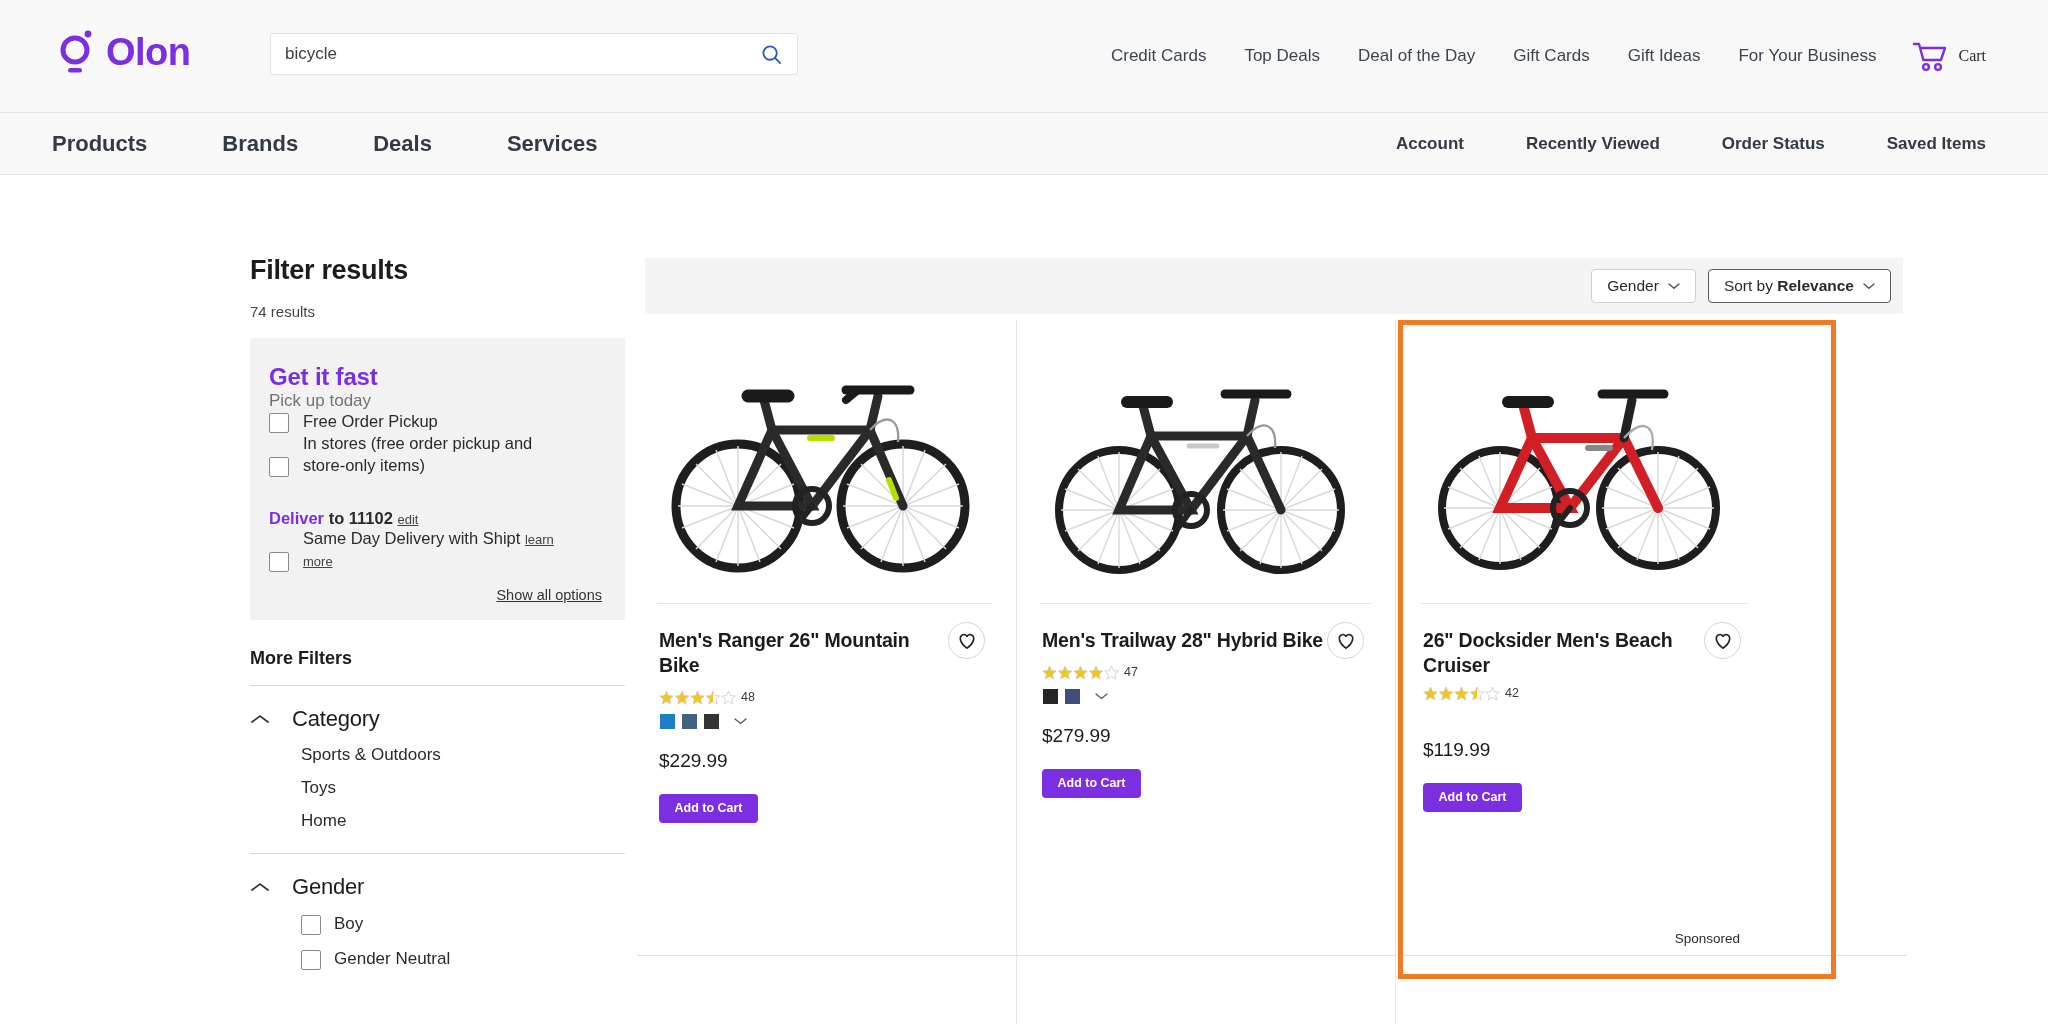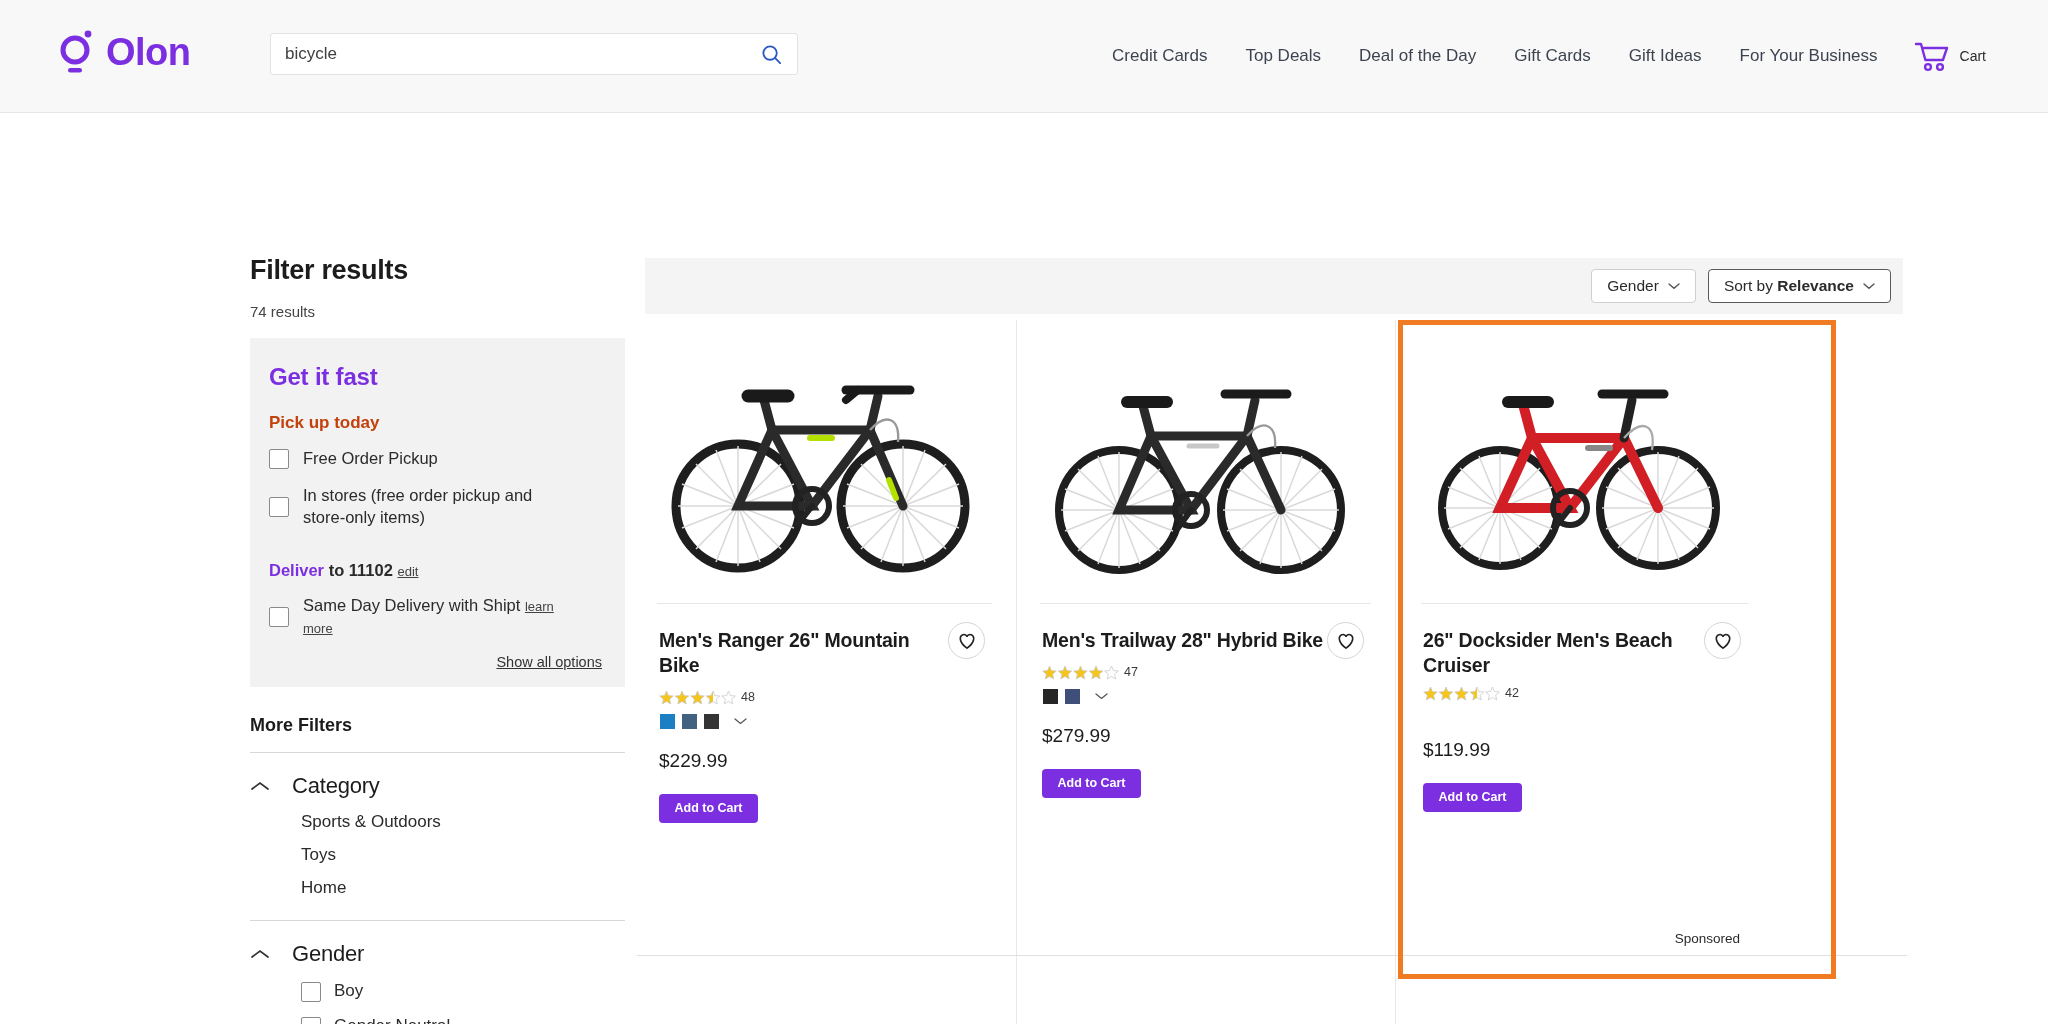--- a/index.html
+++ b/index.html
@@ -56,21 +56,21 @@
     display: flex; align-items: center; gap: 0;
   }
   .util-link {
     font-size: 17px; color: #3d4450; text-decoration: none;
     padding: 0 19px; white-space: nowrap; cursor: pointer;
   }
   .cart-wrap {
     display: flex; align-items: center; gap: 9px;
     margin-left: 16px; cursor: pointer;
   }
-  .cart-label { font-size: 14px; color: #2b2b2b; }
+  .cart-label { font-size: 16px; color: #2b2b2b; font-family: Liberation Serif, serif; }
 
   
   .sub-nav {
     position: absolute; left: 0; top: 113px;
     width: 2048px; height: 62px;
     background: #f8f8f8;
     border-bottom: 1px solid #e6e6e6;
   }
   .sub-nav-left {
     position: absolute; left: 52px; top: 0; height: 61px;
@@ -106,24 +106,23 @@
   .getfast-panel {
     margin-top: 18px;
     background: #f2f2f2;
     padding: 25px 23px 16px 19px;
   }
   .getfast-title {
     font-size: 24px; font-weight: bold; color: #7B2FE0;
     letter-spacing: -0.2px;
   }
   .pickup-label {
-    font-size: 17px; font-weight: bold; color: #c2410c;
-    margin-top: 22px;
-  }
-  .cb-row { display: flex; align-items: center; margin-top: 15px; }
+    font-size: 17px; font-weight: normal; color: #737373;
+  }
+  .cb-row { display: flex; align-items: flex-end; }
   .cb-box {
     width: 20px; height: 20px; min-width: 20px;
     background: #ffffff; border: 1px solid #8a8a8a;
     border-radius: 2px; margin-top: 1px; cursor: pointer;
   }
   .cb-text {
     font-size: 16.5px; color: #2b2b2b; margin-left: 14px;
     line-height: 1.33; max-width: 270px;
   }
   .deliver-row {
@@ -281,20 +280,34 @@
             <path d="M3 4 h5 l4.4 16 h17.5 L34 8 H10.5"></path>
             <circle cx="15" cy="27" r="2.9"></circle>
             <circle cx="27" cy="27" r="2.9"></circle>
           </svg>
         </span>
         <span class="cart-label">Cart</span>
       </div>
     </div>
   </div>
 
+  <div class="sub-nav">
+    <div class="sub-nav-left">
+      <div class="item">Products</div>
+      <div class="item">Brands</div>
+      <div class="item">Deals</div>
+      <div class="item">Services</div>
+    </div>
+    <div class="sub-nav-right">
+      <div class="item">Account</div>
+      <div class="item">Recently Viewed</div>
+      <div class="item">Order Status</div>
+      <div class="item">Saved Items</div>
+    </div>
+  </div>
 
   <div class="sidebar">
     <div class="filter-title">Filter results</div>
     <div class="result-count">74 results</div>
 
     <div class="getfast-panel">
       <div class="getfast-title">Get it fast</div>
       <div class="pickup-label">Pick up today</div>
 
       <div class="cb-row">

